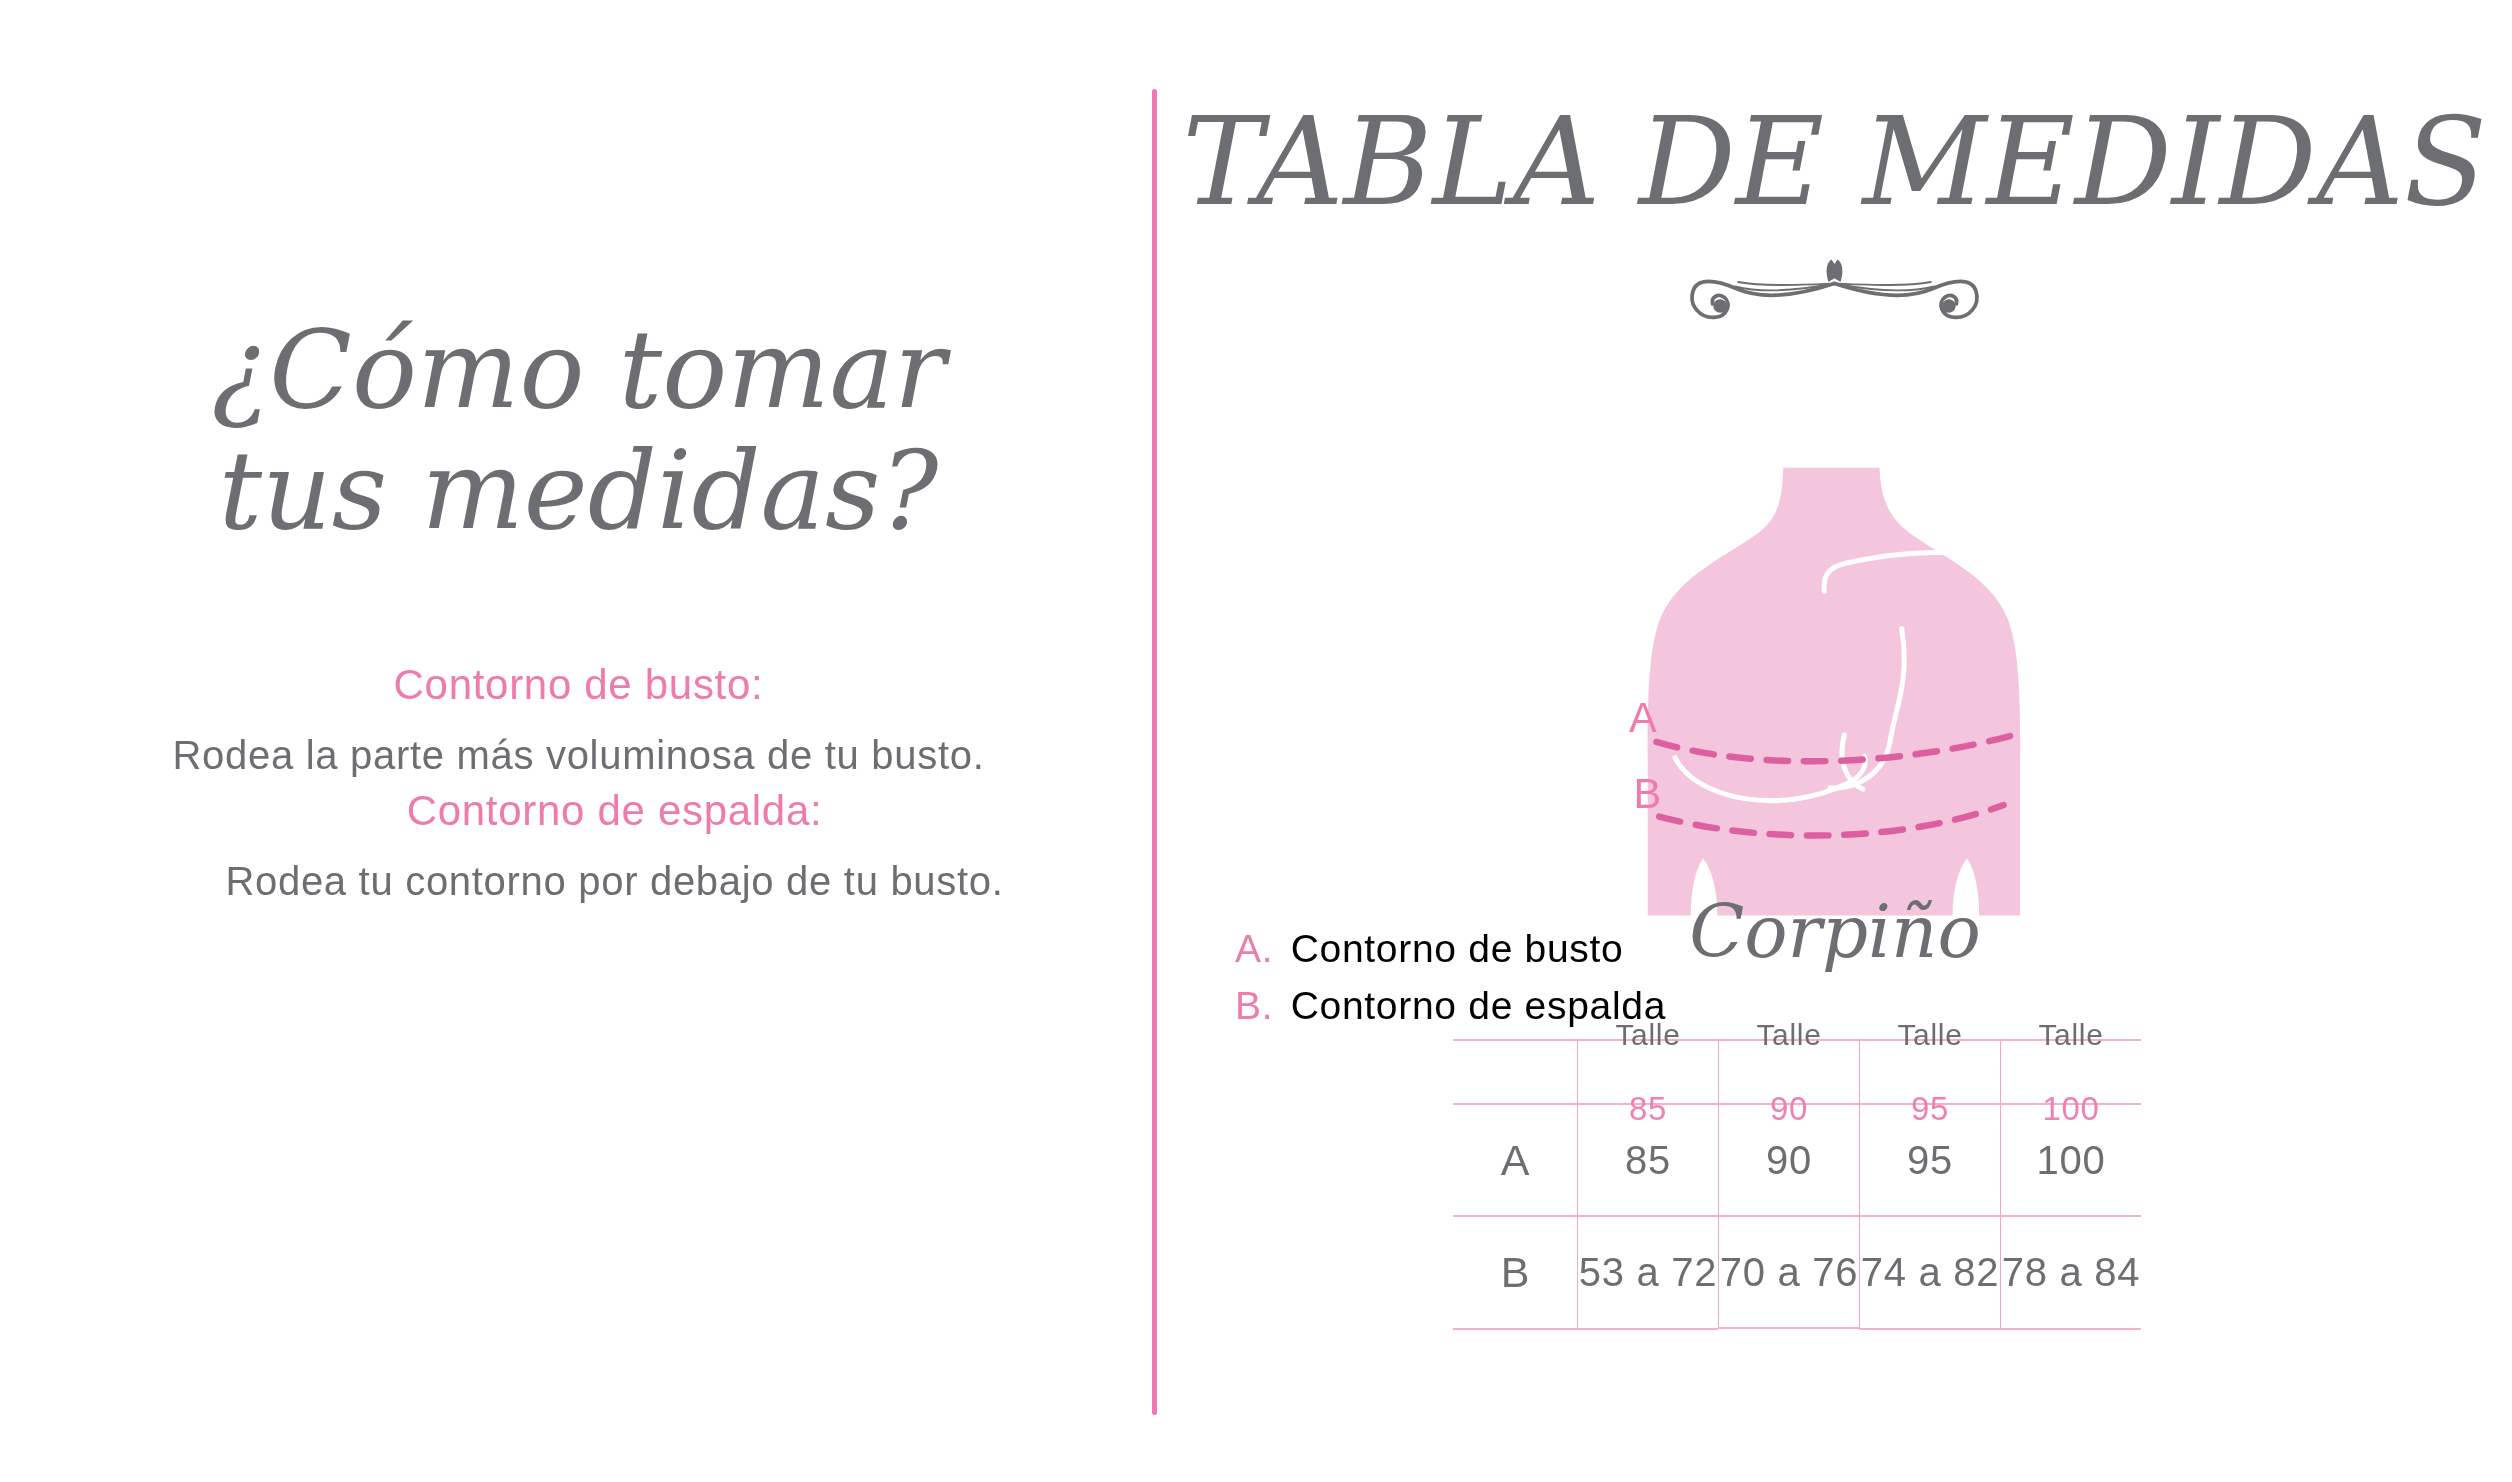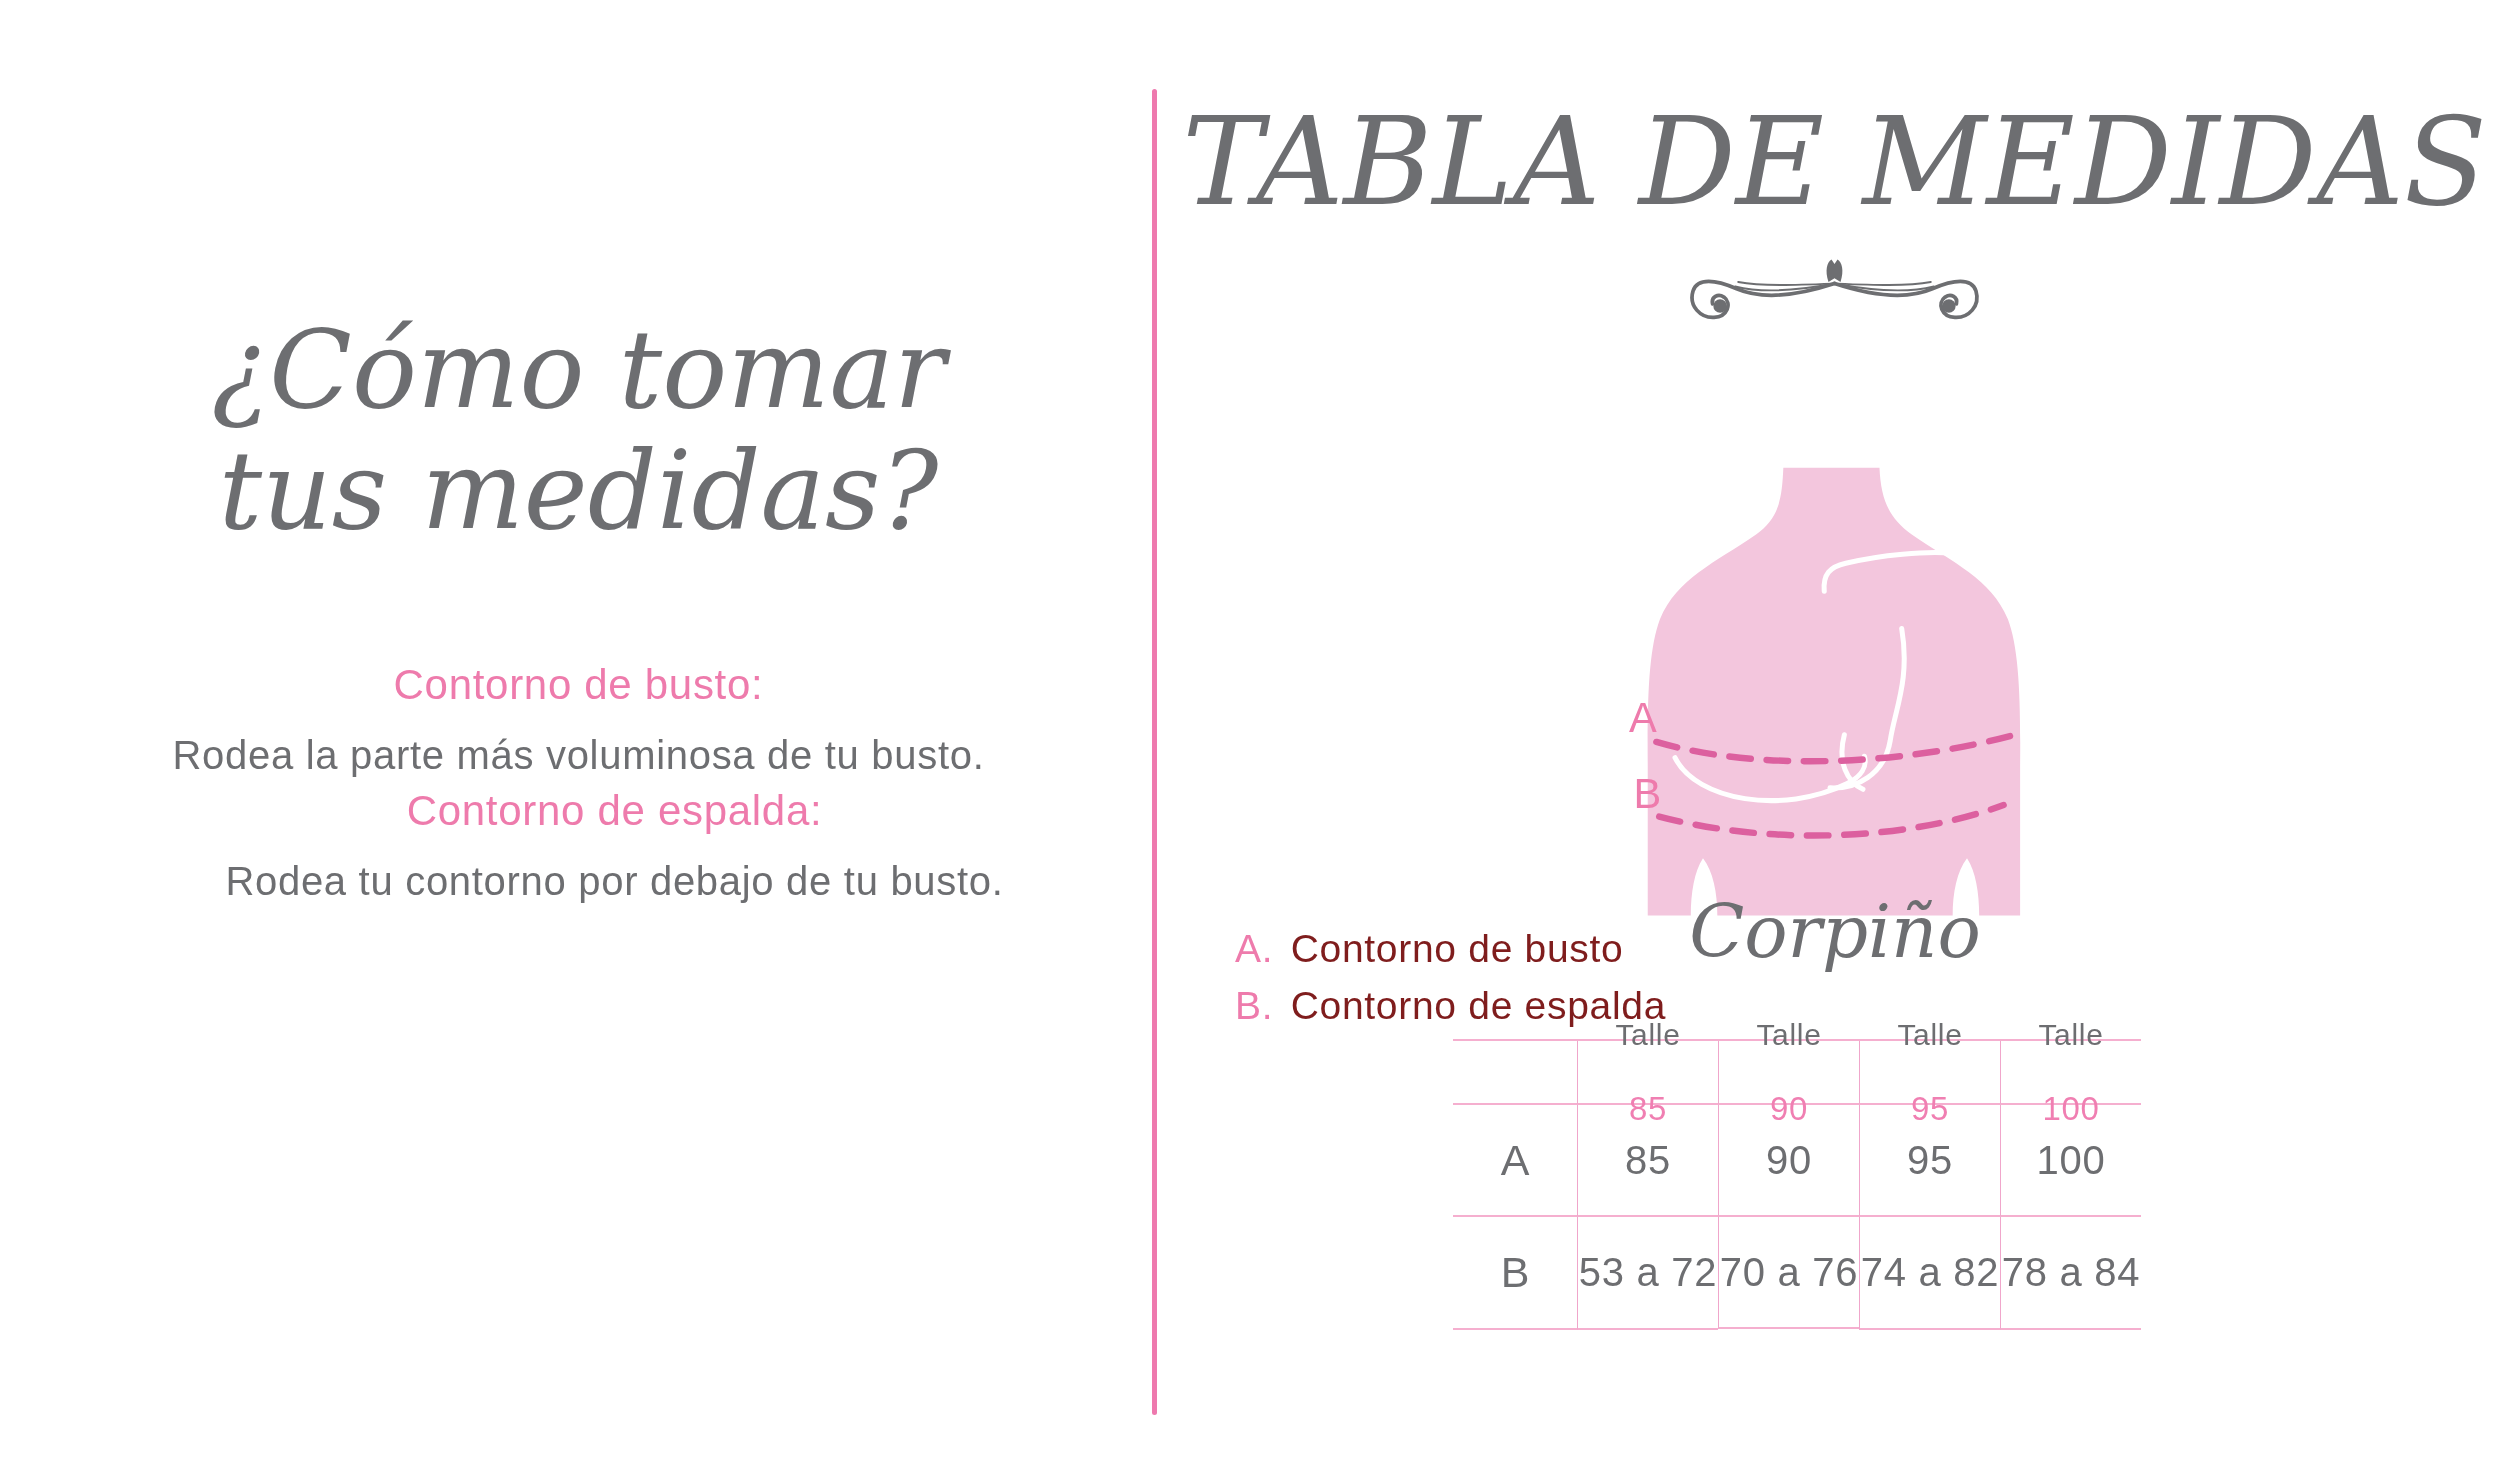--- a/index.html
+++ b/index.html
@@ -48,21 +48,21 @@
     font-family:"DejaVu Serif", serif; font-style:italic; font-weight:700;
     font-size:99px; line-height:1; color:#f08ab8;
   }
   .torso-wrap { position:absolute; left:459px; top:465px; width:438px; height:452px; }
   .legend { position:absolute; left:78px; top:927px; }
   .legend-row { display:flex; align-items:baseline; margin-bottom:13px; }
   .legend-key {
     width:37px; font-size:39px; color:#ee7bac; letter-spacing:0.7px;
   }
   .legend-label {
-    margin-left:18.7px; font-size:39px; color:#7f1d1d; letter-spacing:0.7px;
+    margin-left:18.7px; font-size:39px; color:#000000; letter-spacing:0.7px;
   }
   .diagram-caption {
     position:absolute; top:896px; left:678px; transform:translateX(-50%);
     font-family:"DejaVu Serif", serif; font-style:italic; font-weight:400;
     font-size:72px; line-height:1; color:#6d6e71; white-space:nowrap;
   }
   
   .size-table {
     position:absolute; left:296px; top:1039px;
     display:grid;

